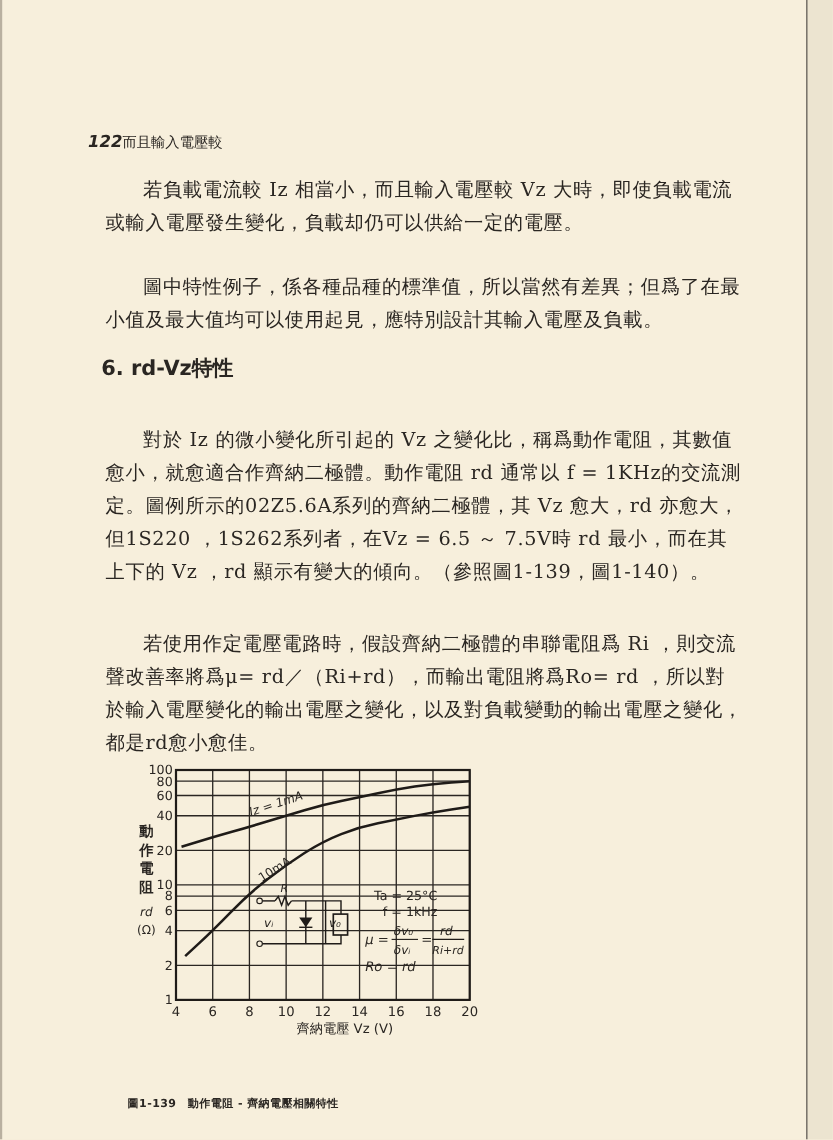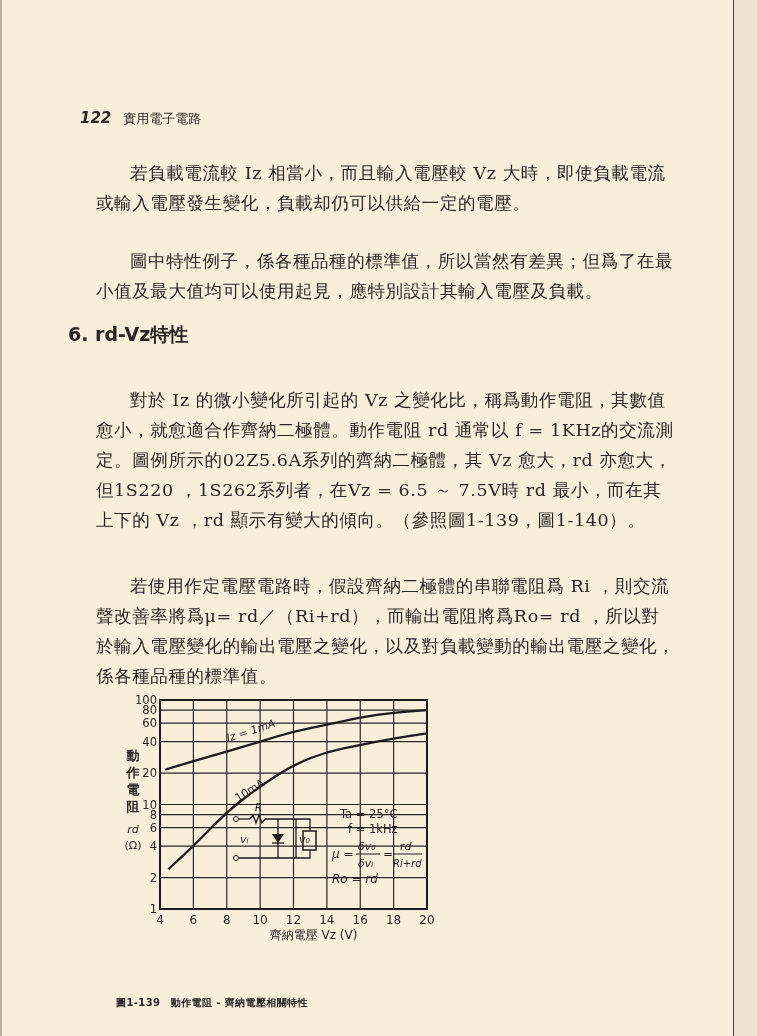--- a/index.html
+++ b/index.html
@@ -13,63 +13,63 @@
   .page {
     position: absolute; left: 0; top: 0; width: 733px; height: 1036px;
     background: #f7efdc;
     border-left: 2px solid #b9b0a0;
   }
   .right-strip {
     position: absolute; left: 733px; top: 0; width: 24px; height: 1036px;
     background: #ece4d0; border-left: 1px solid #4a4540;
   }
   .running-head {
-    position: absolute; left: 80px; top: 109px;
-    font-size: 14px; display: flex; align-items: baseline; gap: 12px;
+    position: absolute; left: 80px; top: 120px;
+    font-size: 14px; display: flex; align-items: baseline; 
   }
   .page-num { font-family: "DejaVu Sans", sans-serif; font-weight: bold; font-style: italic; font-size: 15px; }
   .book-title { font-family: "DejaVu Sans", sans-serif; font-size: 13px; }
   .para {
     position: absolute; left: 80px; width: 580px;
     font-size: 17.5px; line-height: 30px; letter-spacing: 0.6px;
     margin: 16px;
   }
   .indent { text-indent: 34px; }
   .section-heading {
-    position: absolute; left: 68px; top: 322px;
+    position: absolute; left: 92px; top: 322px;
     font-family: "DejaVu Sans", sans-serif; font-weight: bold; font-size: 19px;
   }
   .chart {
     position: absolute; left: 100px; top: 690px; width: 350px; height: 280px;
   }
   .chart svg { position: absolute; left: 0; top: 0; }
   .caption {
     position: absolute; left: 116px; top: 996px;
     font-family: "DejaVu Sans", sans-serif; font-size: 10px; font-weight: bold;
     letter-spacing: 0.4px;
   }
 </style>
 </head>
 <body>
 
 <div class="page"></div>
 <div class="right-strip"></div>
 
 <div class="running-head">
   <span class="page-num">122</span>
-  <span class="book-title">實用電子電路</span>
+  <span class="book-title">而且輸入電壓較</span>
 </div>
 
 <p class="para indent" style="top:142px">若負載電流較 Iz 相當小，而且輸入電壓較 Vz 大時，即使負載電流或輸入電壓發生變化，負載却仍可以供給一定的電壓。</p>
 <p class="para indent" style="top:230px">圖中特性例子，係各種品種的標準值，所以當然有差異；但爲了在最小值及最大值均可以使用起見，應特別設計其輸入電壓及負載。</p>
 
 <div class="section-heading">6. rd-Vz特性</div>
 
 <p class="para indent" style="top:369px">對於 Iz 的微小變化所引起的 Vz 之變化比，稱爲動作電阻，其數值愈小，就愈適合作齊納二極體。動作電阻 rd 通常以 f = 1KHz的交流測定。圖例所示的02Z5.6A系列的齊納二極體，其 Vz 愈大，rd 亦愈大，但1S220 ，1S262系列者，在Vz = 6.5 ～ 7.5V時 rd 最小，而在其上下的 Vz ，rd 顯示有變大的傾向。（參照圖1-139，圖1-140）。</p>
-<p class="para indent" style="top:555px">若使用作定電壓電路時，假設齊納二極體的串聯電阻爲 Ri ，則交流聲改善率將爲μ= rd／（Ri+rd），而輸出電阻將爲Ro= rd ，所以對於輸入電壓變化的輸出電壓之變化，以及對負載變動的輸出電壓之變化，係各種品種的標準值。</p>
+<p class="para indent" style="top:555px">若使用作定電壓電路時，假設齊納二極體的串聯電阻爲 Ri ，則交流聲改善率將爲μ= rd／（Ri+rd），而輸出電阻將爲Ro= rd ，所以對於輸入電壓變化的輸出電壓之變化，以及對負載變動的輸出電壓之變化，都是rd愈小愈佳。</p>
 
 <div class="chart">
   <svg id="chart-svg" width="350" height="280">
       <line x1="60" x2="60" y1="10" y2="219" stroke="#2a2622" stroke-width="1.2"></line>
       <line x1="93.375" x2="93.375" y1="10" y2="219" stroke="#2a2622" stroke-width="1.2"></line>
       <line x1="126.75" x2="126.75" y1="10" y2="219" stroke="#2a2622" stroke-width="1.2"></line>
       <line x1="160.125" x2="160.125" y1="10" y2="219" stroke="#2a2622" stroke-width="1.2"></line>
       <line x1="193.5" x2="193.5" y1="10" y2="219" stroke="#2a2622" stroke-width="1.2"></line>
       <line x1="226.875" x2="226.875" y1="10" y2="219" stroke="#2a2622" stroke-width="1.2"></line>
       <line x1="260.25" x2="260.25" y1="10" y2="219" stroke="#2a2622" stroke-width="1.2"></line>

